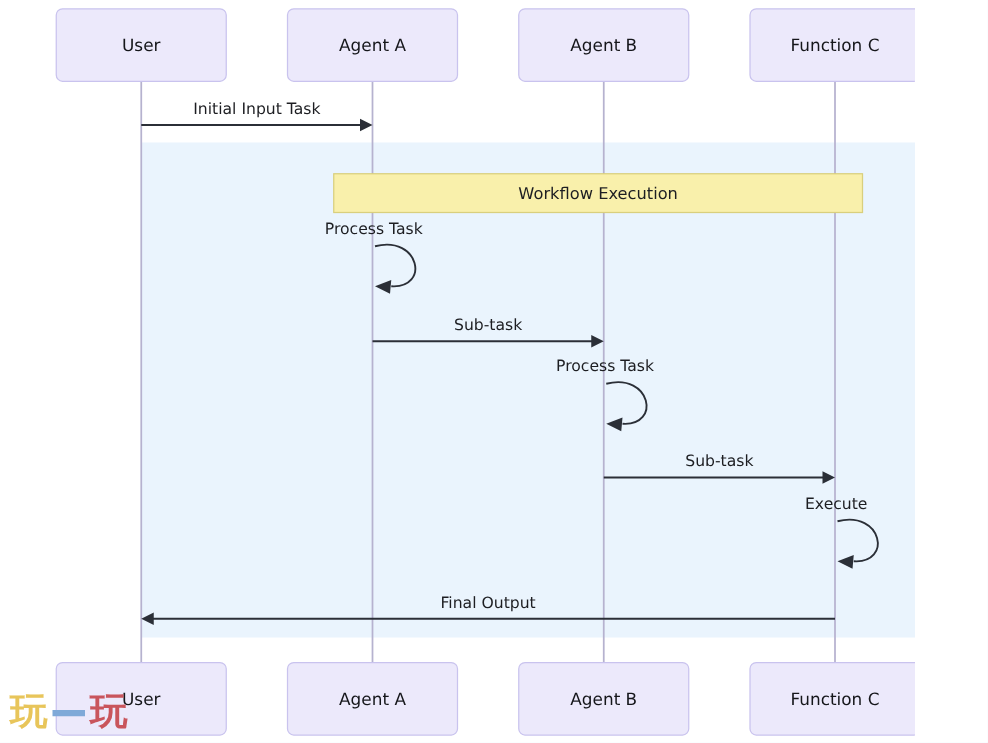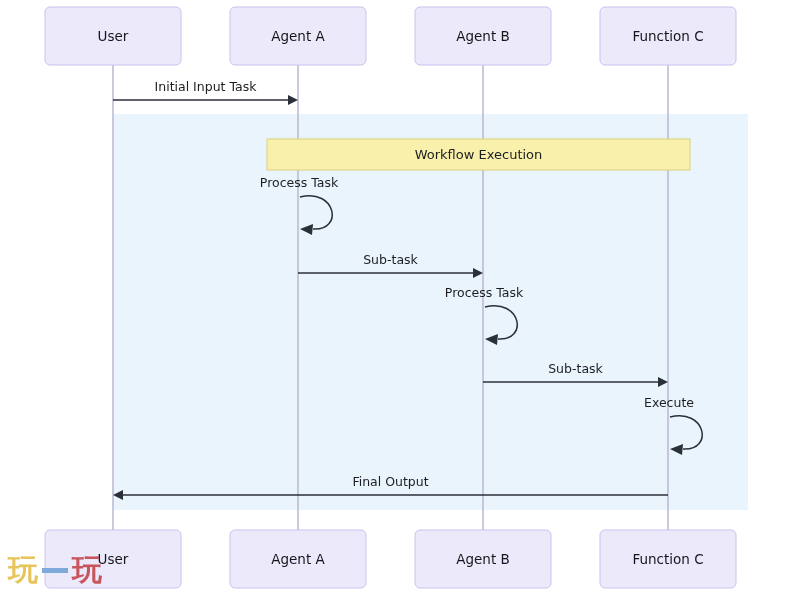--- a/index.html
+++ b/index.html
@@ -5,21 +5,21 @@
   html, body {
     margin: 0;
     padding: 0;
     background: #ffffff;
   }
   body {
     font-family: "DejaVu Sans", sans-serif;
   }
   #canvas {
     position: relative;
-    width: 790px;
+    width: 732px;
     height: 594px;
     background: #ffffff;
     overflow: hidden;
   }
   #diagram-svg {
     position: absolute;
     left: 0;
     top: 0;
     width: 790px;
     height: 594px;

